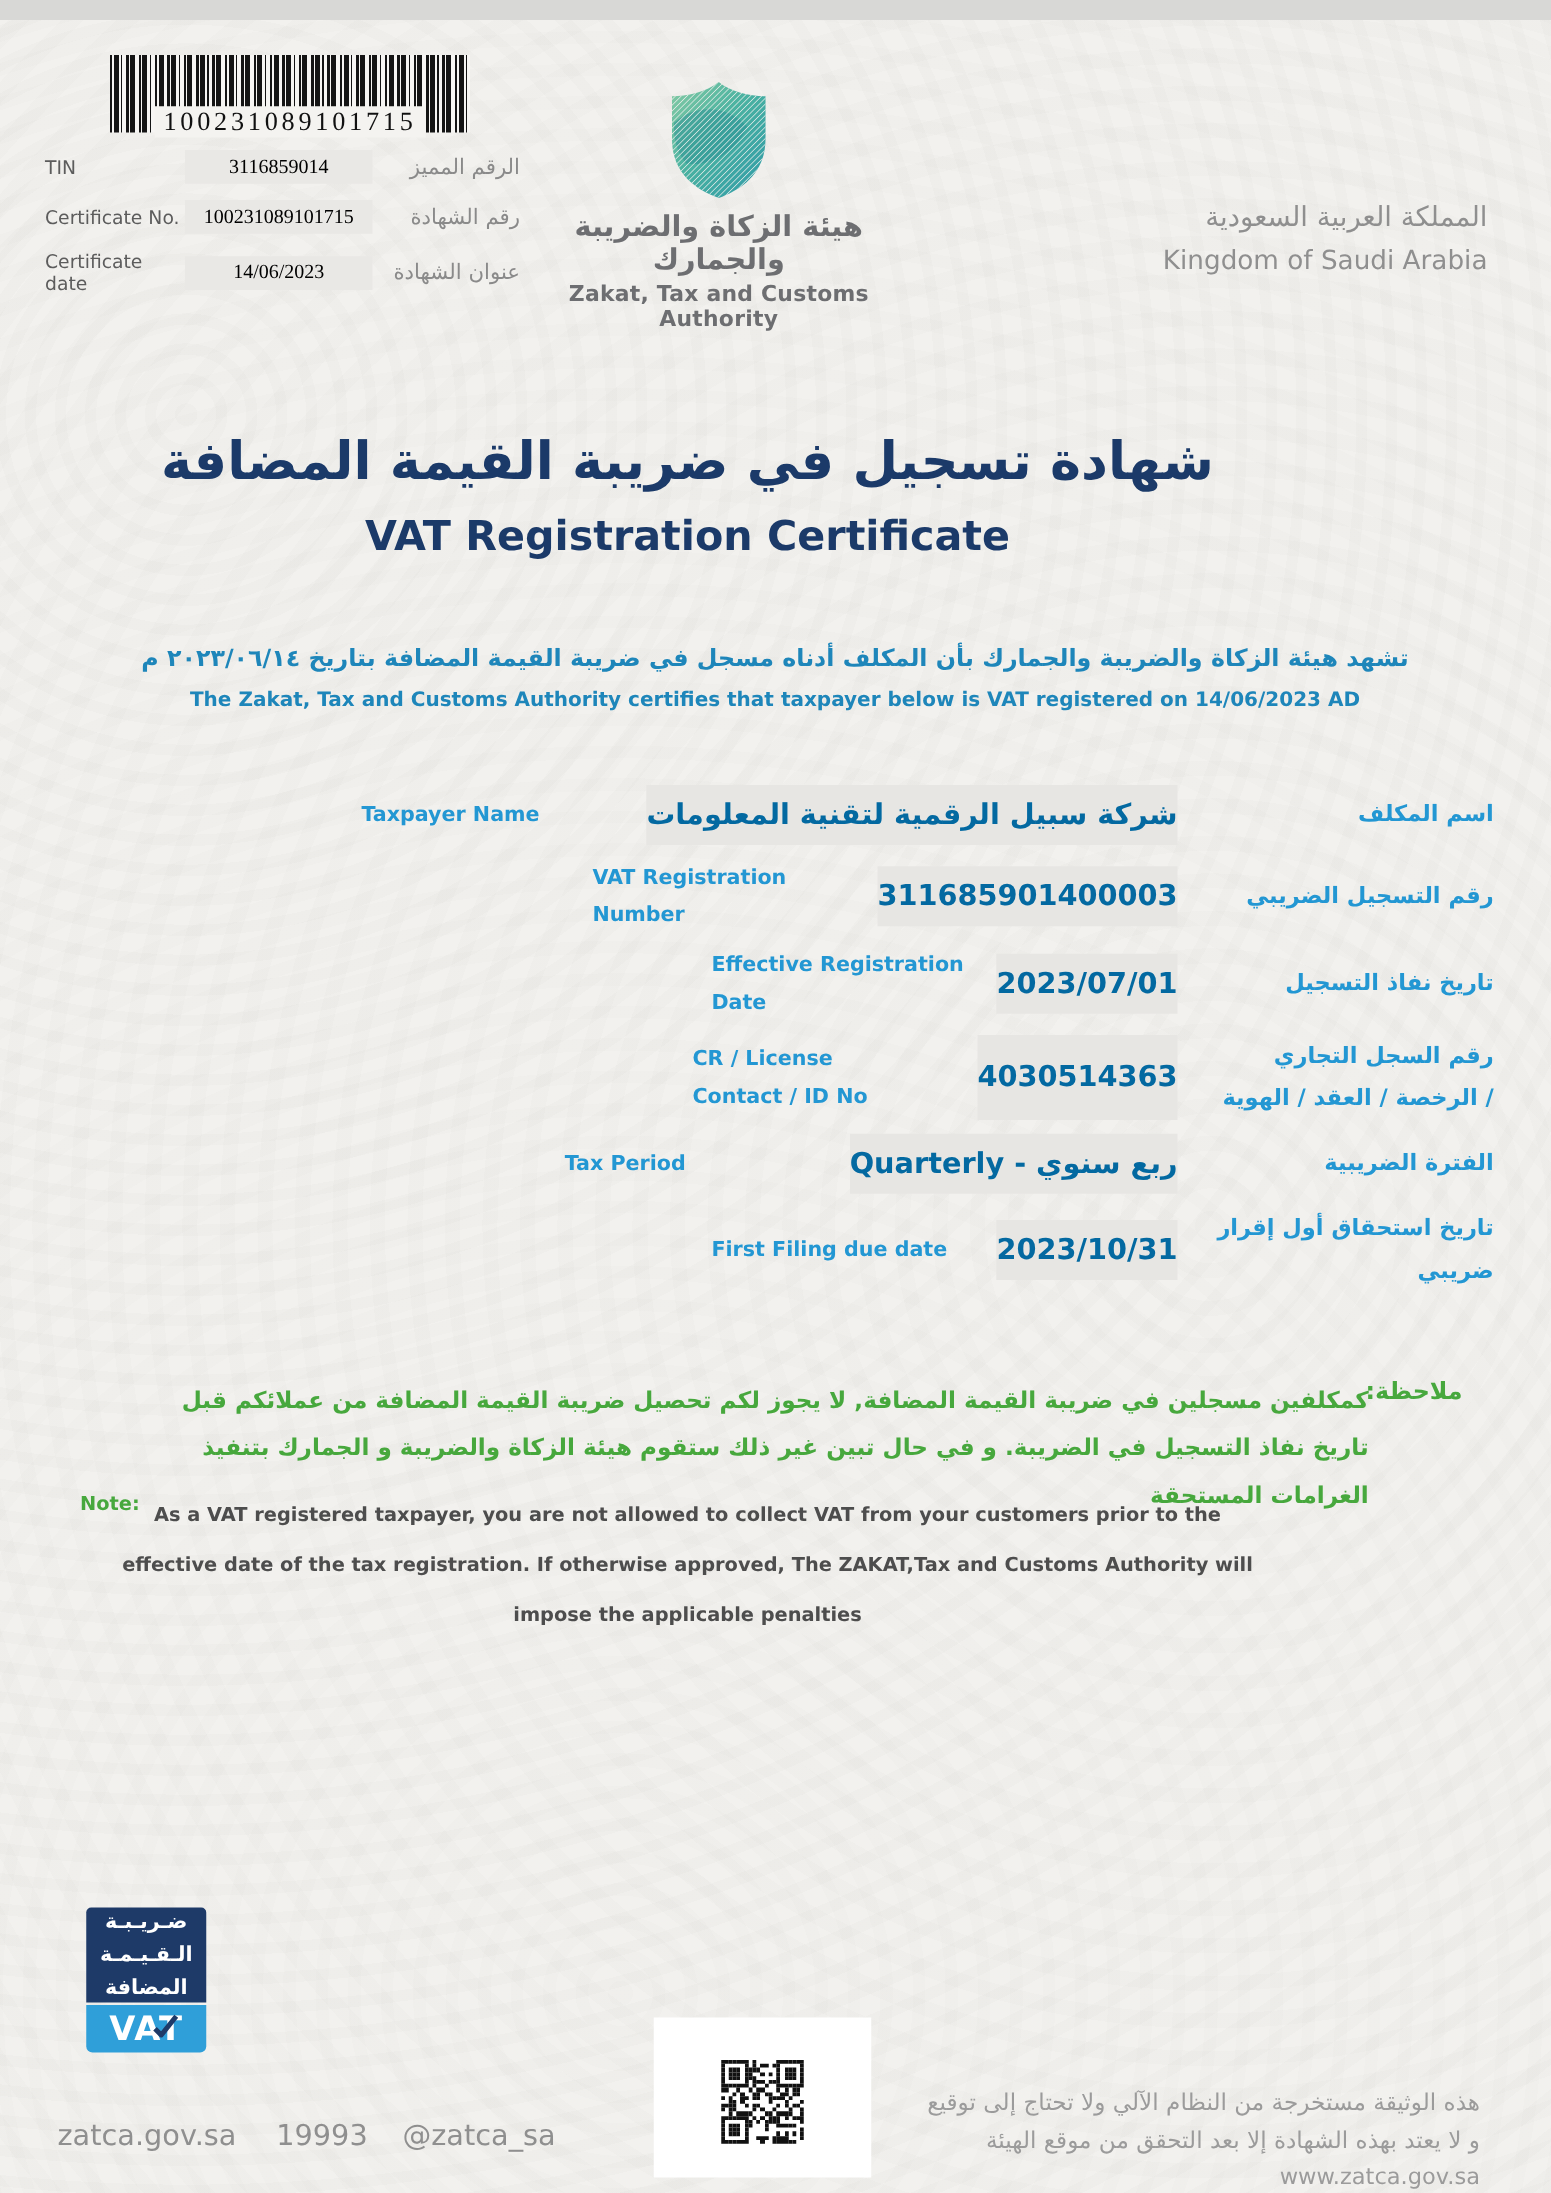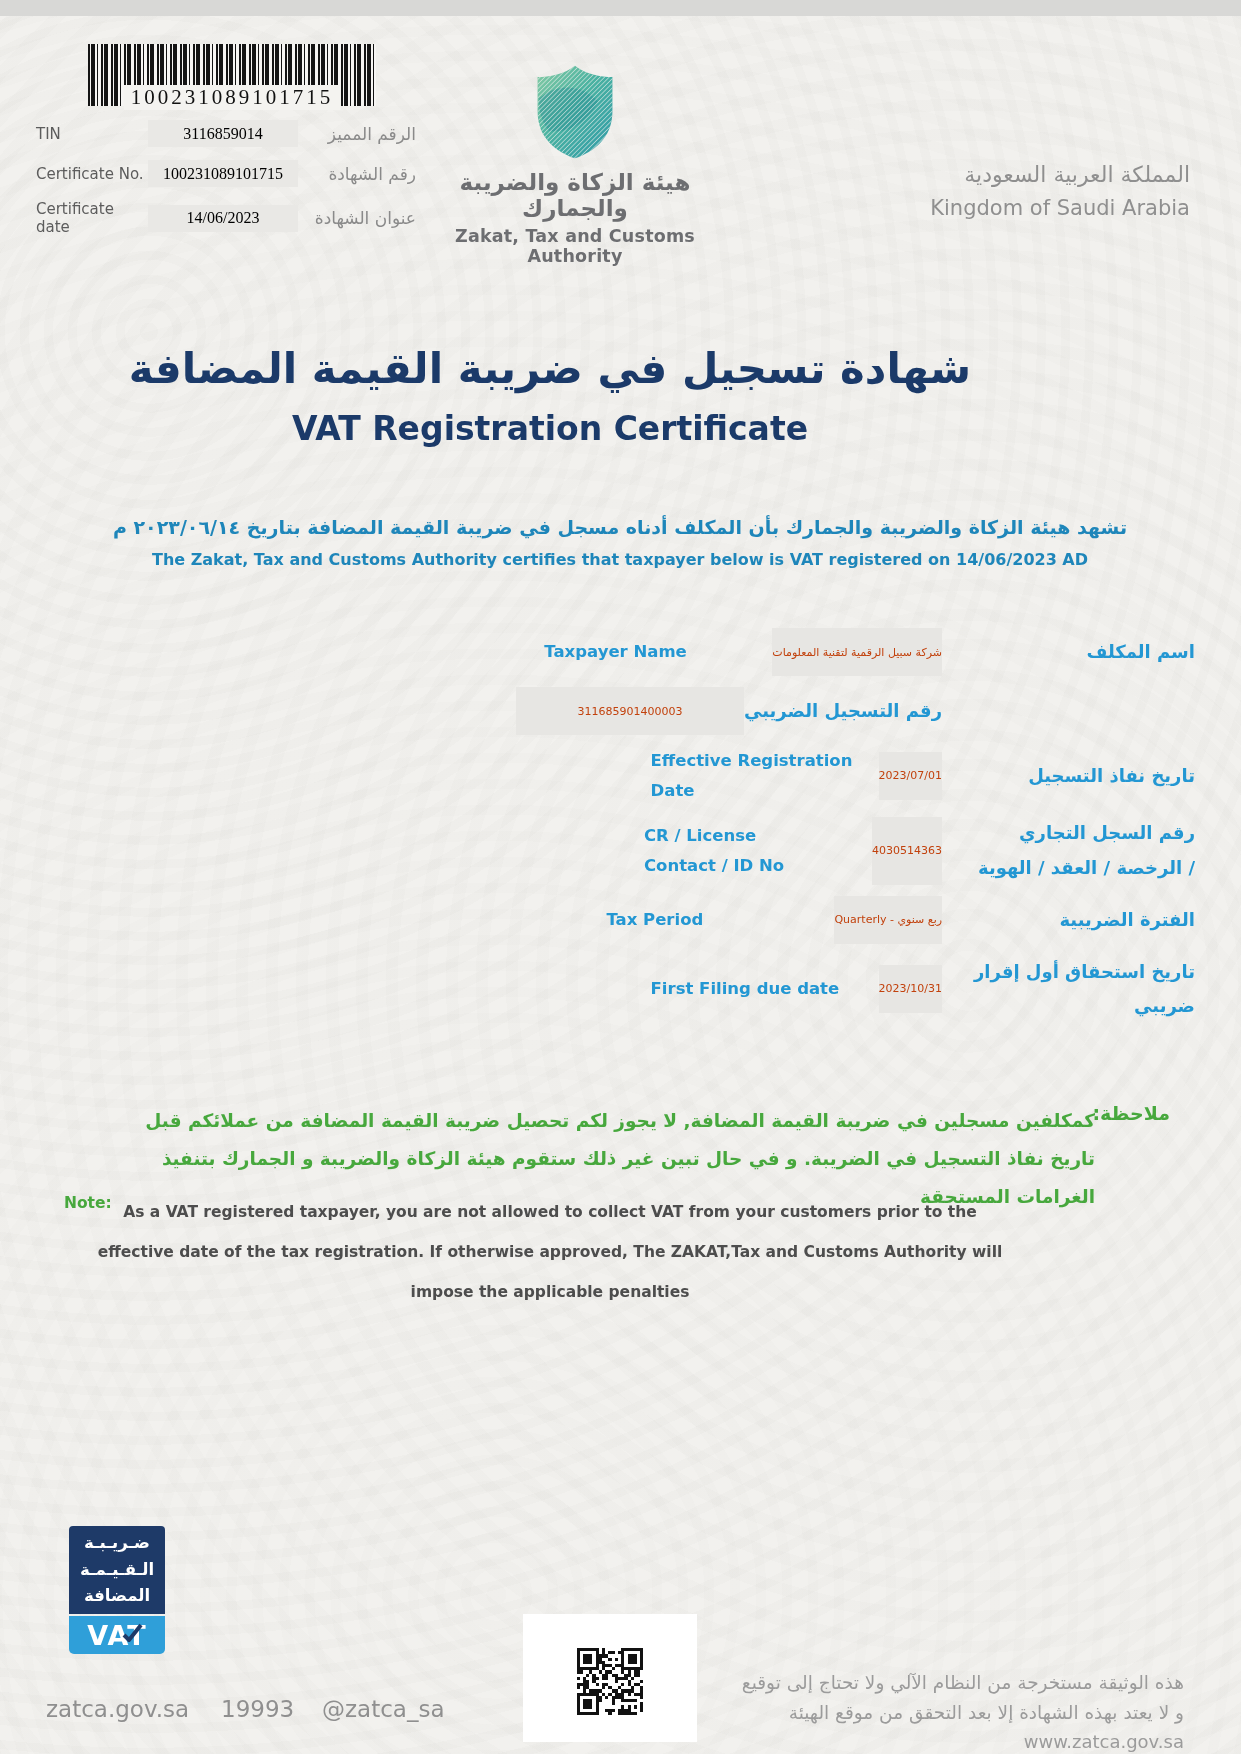--- a/index.html
+++ b/index.html
@@ -46,35 +46,35 @@
   
   .statement{left:70px;top:500px;width:1100px;text-align:center;color:#1e86ba;}
   .stmt-ar{font-size:19px;font-weight:bold;}
   .stmt-en{font-size:16px;font-weight:bold;margin-top:12px;}
 
   
   .details{left:60px;top:612px;width:1135px;display:flex;flex-direction:column;gap:11px;align-items:flex-end;}
   .drow{display:grid;grid-template-columns:228px 1fr 253px;align-items:center;}
   .den{font-size:16.5px;font-weight:bold;color:#2397d3;line-height:1.8;}
   .dval{background:#e7e6e3;height:48px;display:flex;align-items:center;justify-content:center;
-    font-size:11px;font-weight:normal;color:#c2410c;}
+    font-size:23px;font-weight:bold;color:#0369a1;}
   .drow.tall .dval{height:68px;}
   .dar{font-size:18px;font-weight:bold;color:#2397d3;text-align:right;line-height:1.9;}
 
   
   .note-ar-label{right:71px;top:1086px;font-size:19px;font-weight:bold;color:#47a83d;}
   .note-ar-body{left:95px;top:1086px;width:1000px;text-align:right;direction:rtl;
     font-size:18.5px;font-weight:bold;color:#47a83d;line-height:38px;}
   .note-en-label{left:64px;top:1178px;font-size:15.5px;font-weight:bold;color:#47a83d;}
   .note-en-body{left:95px;top:1176px;width:910px;text-align:center;
     font-size:15.5px;font-weight:bold;color:#4d4d4d;line-height:40px;}
 
   
   .vat-badge{left:69px;top:1510px;width:96px;}
-  .vat-badge-top{background:#1e3a68;border-radius:4px 4px 0 0;height:88px;display:flex;flex-direction:column;
+  .vat-badge-top{background:#1e3a68;border-radius:4px 4px 0 0;height:76px;display:flex;flex-direction:column;
     align-items:center;justify-content:center;color:#fff;font-size:16.5px;font-weight:bold;line-height:1.6;letter-spacing:1px;}
   .vat-badge-bottom{position:relative;background:#2f9fd9;border-radius:0 0 5px 5px;height:38px;margin-top:2px;
     display:flex;align-items:center;justify-content:center;color:#fff;font-size:27px;font-weight:bold;letter-spacing:1px;}
   .vat-check{position:absolute;right:22px;top:6px;}
 
   
   .qr-box{left:523px;top:1598px;width:174px;height:128px;background:#ffffff;display:flex;justify-content:center;}
   #qr-grid{margin-top:34px;display:grid;grid-template-columns:repeat(21,3.2px);grid-auto-rows:3.2px;}
   #qr-grid i{display:block;}
   #qr-grid i.on{background:#111;}
@@ -153,20 +153,21 @@
 
     <div class="drow">
       <div class="den">Taxpayer Name</div>
       <div class="dval">
           <span dir="rtl">شركة سبيل الرقمية لتقنية المعلومات</span>
         </div>
       <div class="dar" dir="rtl">اسم المكلف</div>
     </div>
 
     <div class="drow">
+      <div class="den">VAT Registration Number</div>
       <div class="dval">
           <span>311685901400003</span>
         </div>
       <div class="dar" dir="rtl">رقم التسجيل الضريبي</div>
     </div>
 
     <div class="drow">
       <div class="den">Effective Registration Date</div>
       <div class="dval">
           <span>2023/07/01</span>

